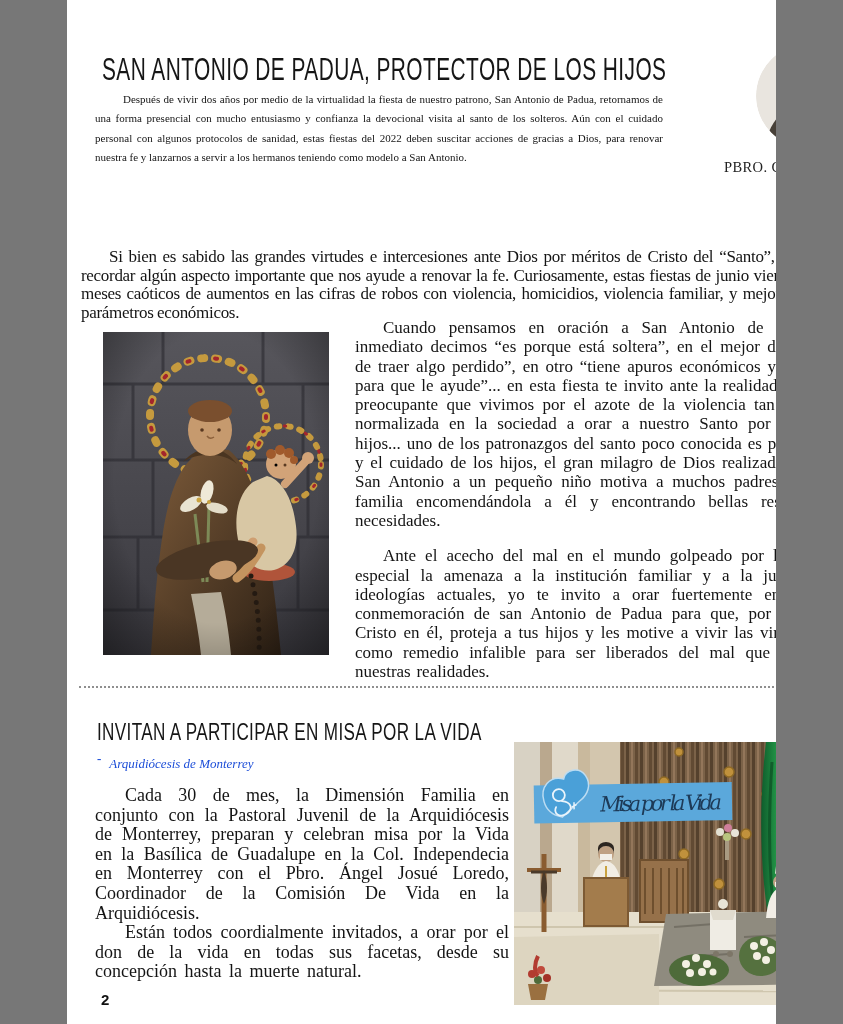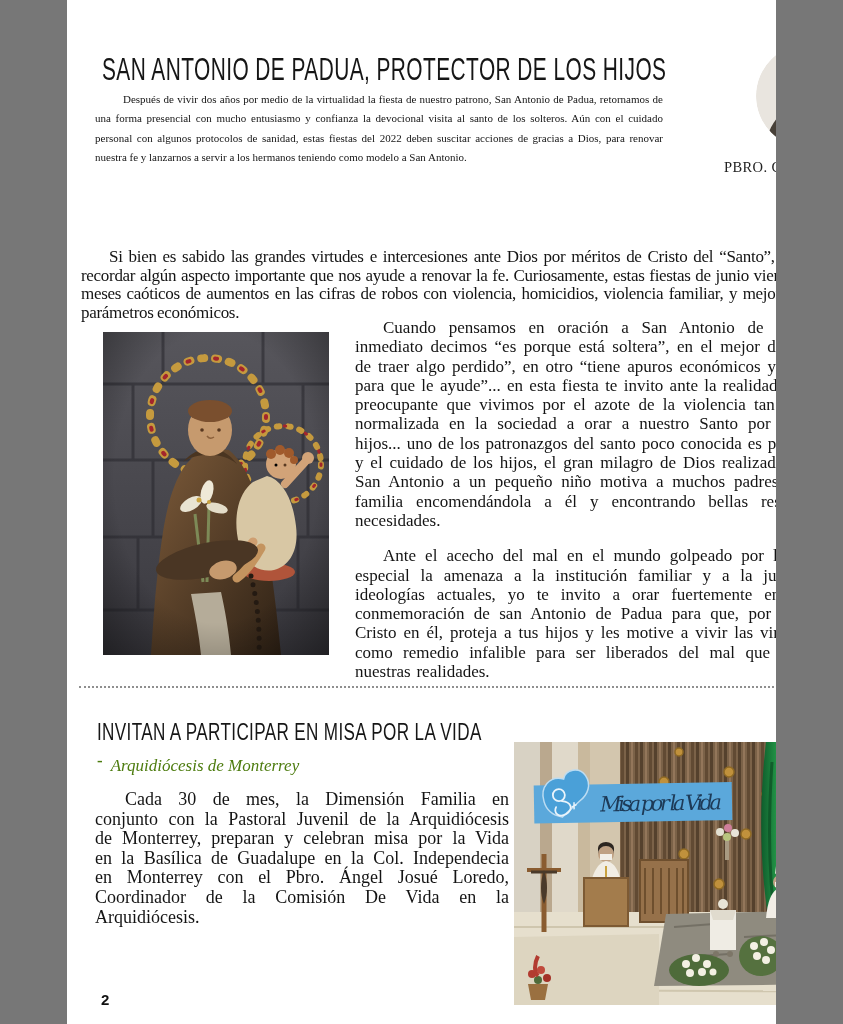--- a/index.html
+++ b/index.html
@@ -83,21 +83,21 @@
     display:flex;align-items:flex-start;
   }
   .sec2-left{width:414px;flex:none;}
   .title2{
     font-size:19px;letter-spacing:0.4px;
     transform:scale(0.9,1.3);
     margin:4px 0 0 2px;
   }
   .subtitle{
     margin:10px 0 0 2px;
-    font-size:17px;font-style:italic;color:#4d7c0f;
+    font-size:13px;font-style:italic;color:#1d4ed8;
   }
   .subtitle .dash{
     display:inline-block;font-style:normal;font-weight:bold;
     transform:translateY(-5px);margin-right:8px;
   }
   .sec2-left p{
     margin:14px 0 0 0;
     font-size:18px;line-height:19.6px;word-spacing:3px;
     text-align:justify;text-indent:30px;
   }
@@ -249,20 +249,21 @@
 
   <div class="divider"></div>
 
   <div class="section2">
     <div class="sec2-left">
       <h2 class="deco title2">INVITAN A PARTICIPAR EN MISA POR LA VIDA</h2>
       <div class="subtitle">
         <span class="dash">-</span><span>Arquidiócesis de Monterrey</span>
       </div>
       <p>Cada 30 de mes, la Dimensión Familia en conjunto con la Pastoral Juvenil de la Arquidiócesis de Monterrey, preparan y celebran misa por la Vida en la Basílica de Guadalupe en la Col. Independecia en Monterrey con el Pbro. Ángel Josué Loredo, Coordinador de la Comisión De Vida en la Arquidiócesis.</p>
+      <p>Están todos coordialmente invitados, a orar por el don de la vida en todas sus facetas, desde su concepción hasta la muerte natural.</p>
     </div>
 
     <div class="sec2-photo">
       <svg viewBox="0 0 388 263">
         <defs>
           <pattern id="slats" width="14" height="20" patternUnits="userSpaceOnUse">
             <rect width="14" height="20" fill="#7b6248"></rect>
             <rect x="0" width="3" height="20" fill="#55412d"></rect>
             <rect x="5" width="2" height="20" fill="#93765a"></rect>
             <rect x="9" width="3" height="20" fill="#614a33"></rect>

